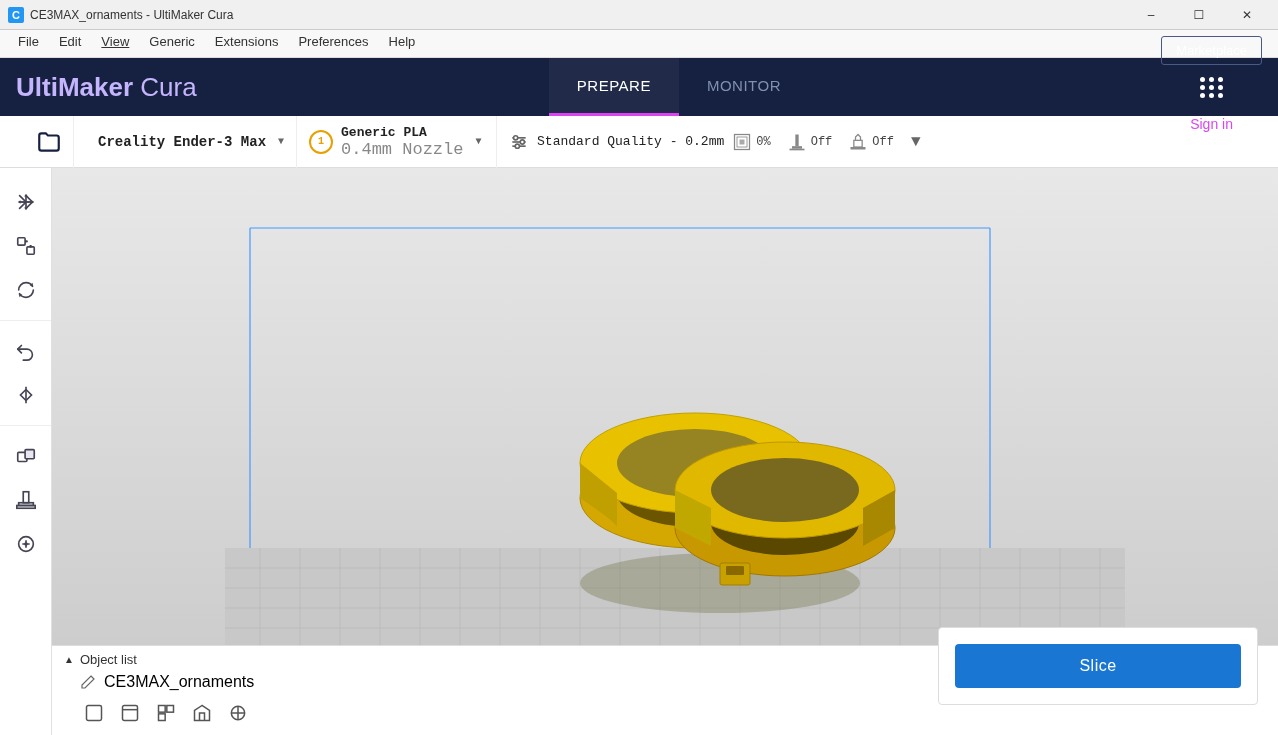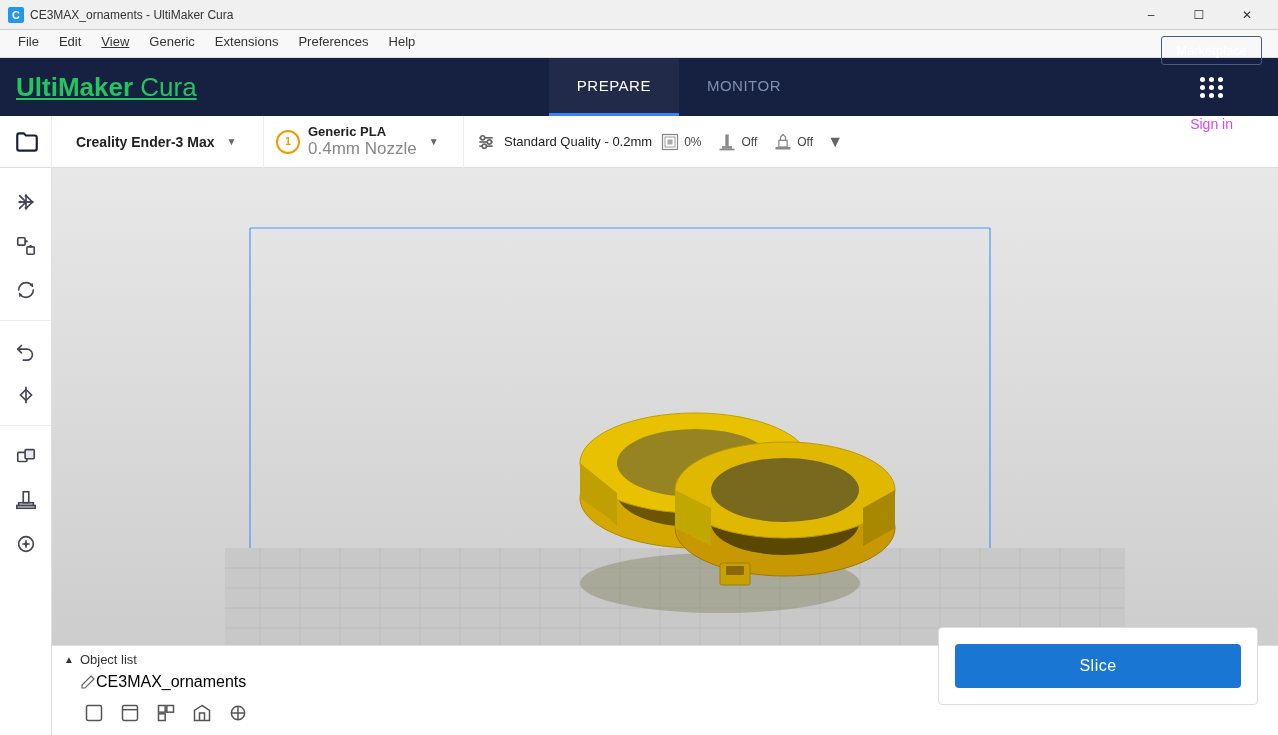--- a/index.html
+++ b/index.html
@@ -22,47 +22,47 @@
       height: 28px; padding: 0 8px; border-bottom: 1px solid #ddd;
     }
     .menu-item { padding: 4px 10px; font-size: 13px; cursor: pointer; color: #333; }
 
     
     #header {
       display: flex; align-items: center; justify-content: space-between;
       background: #162040; height: 58px; padding: 0 16px;
     }
     #logo { display: flex; align-items: center; gap: 0; }
-    #logo-text { font-size: 26px; color: #22c55e; font-weight: 300; letter-spacing: 0; text-decoration: underline; }
+    #logo-text { font-size: 26px; color: #c4b5fd; font-weight: 300; letter-spacing: 0; }
     #logo-text strong { font-weight: 700; }
 
     #nav-tabs { display: flex; gap: 0; }
     .nav-tab {
       padding: 0 28px; height: 58px; display: flex; align-items: center;
       color: #8090b0; font-size: 15px; cursor: pointer; font-weight: 500;
       letter-spacing: 0.5px; border-bottom: 3px solid transparent;
     }
-    .nav-tab.active { color: white; border-bottom: 3px solid #3b82f6; background: rgba(255,255,255,0.05); }
+    .nav-tab.active { color: white; border-bottom: 3px solid #d946ef; background: rgba(255,255,255,0.05); }
 
     #header-right { display: flex; align-items: center; gap: 8px; flex-direction: column; }
     #marketplace-btn {
       padding: 6px 14px; border: 1.5px solid #4a5a80; border-radius: 3px;
       color: white; background: transparent; cursor: pointer; font-size: 13px;
     }
     #apps-grid { display: grid; grid-template-columns: repeat(3, 6px); gap: 3px; padding: 4px; cursor: pointer; }
     .apps-dot { width: 5px; height: 5px; background: white; border-radius: 50%; }
     #signin-btn {
       padding: 6px 14px; background: transparent; border: none;
       color: #d946ef; font-size: 14px; cursor: pointer;
     }
 
     
     #toolbar {
       display: flex; align-items: center; background: white;
-      height: 52px; padding: 0 2px; border-bottom: 1px solid #ddd; gap: 0;
+      height: 52px; padding: 0 24px; border-bottom: 1px solid #ddd; gap: 0; font-family: Liberation Mono, monospace;
     }
     #folder-btn {
       width: 50px; height: 52px; display: flex; align-items: center; justify-content: center;
       cursor: pointer; border-right: 1px solid #eee; margin-right: 12px;
     }
     .toolbar-section {
       display: flex; align-items: center; padding: 0 12px;
       border-right: 1px solid #eee; height: 52px; gap: 8px; cursor: pointer;
     }
     .toolbar-section:last-child { border-right: none; }
@@ -105,21 +105,21 @@
 
     
     #bottombar {
       position: absolute; bottom: 0; left: 0; right: 0; background: white;
       border-top: 1px solid #ddd; padding: 4px 12px;
     }
     #object-list-header {
       display: flex; align-items: center; gap: 6px; cursor: pointer;
       font-size: 13px; color: #333; padding: 2px 0;
     }
-    #object-item { display: flex; align-items: center; gap: 0; padding: 4px 16px; }
+    #object-item { display: flex; align-items: center; gap: 8px; padding: 4px 16px; }
     #object-dims { font-size: 11px; color: #888; padding-left: 16px; }
     #object-tools { display: flex; gap: 8px; padding: 4px 16px; }
     .obj-tool { width: 28px; height: 28px; display: flex; align-items: center; justify-content: center; cursor: pointer; color: #555; }
 
     
     #slice-panel {
       position: absolute; bottom: 30px; right: 20px;
       background: white; border: 1px solid #ddd; border-radius: 4px;
       padding: 16px; width: 320px;
     }

